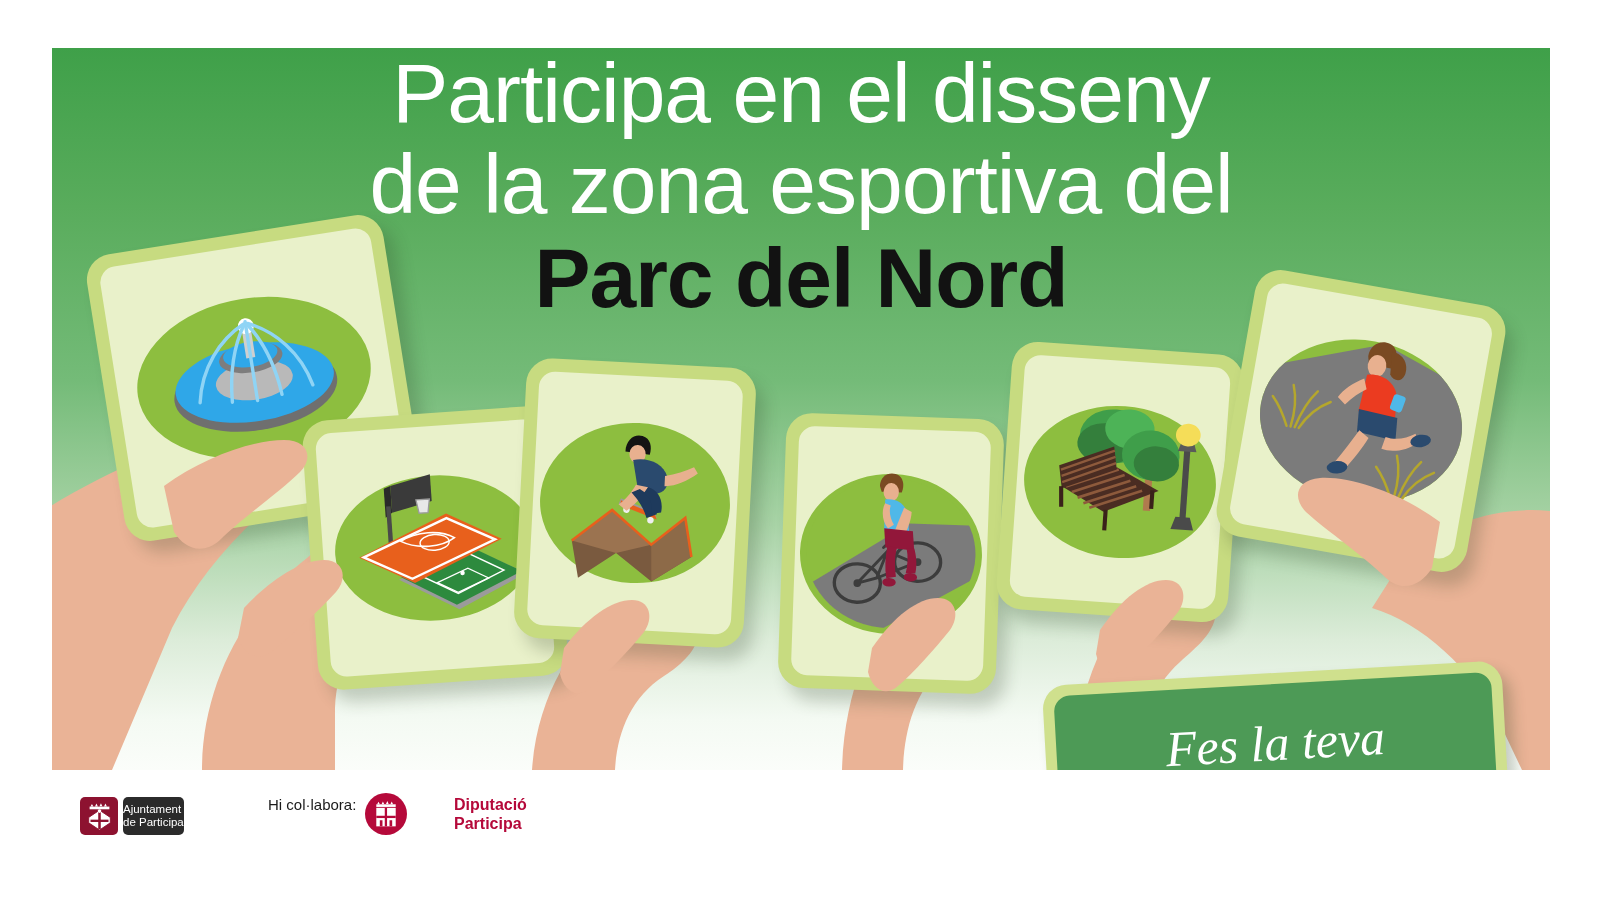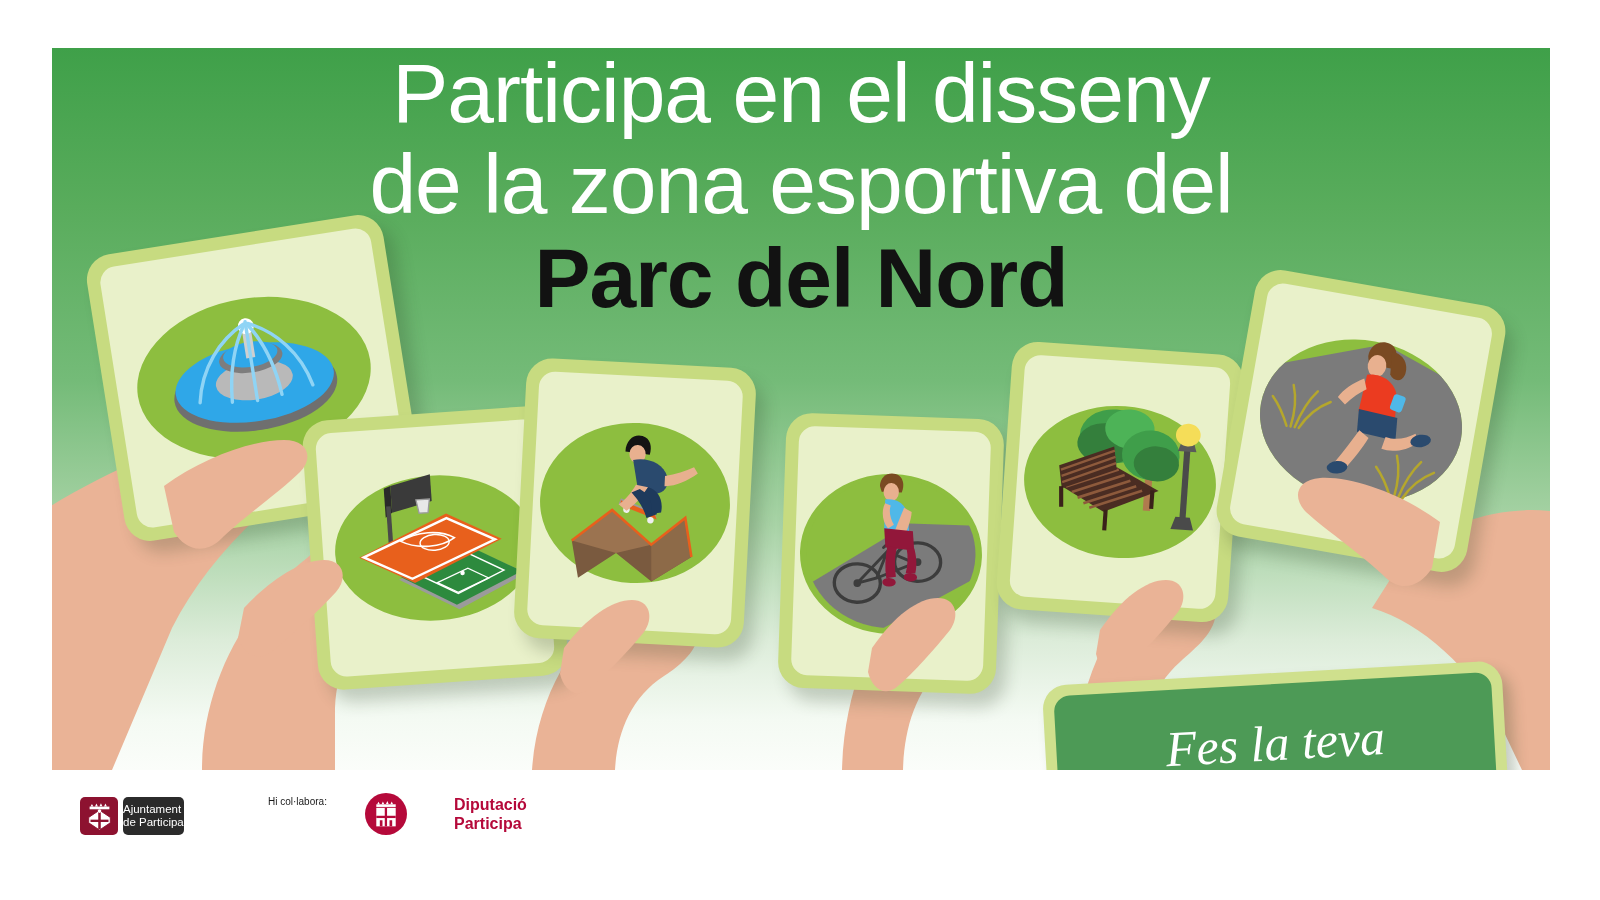--- a/index.html
+++ b/index.html
@@ -81,21 +81,21 @@
   .aj-shield{
     width:38px;height:38px;background:#8d1230;border-radius:5px;
     position:relative;display:flex;align-items:center;justify-content:center;
   }
   .aj-name{
     background:#2b2b2b;border-radius:5px;margin-left:5px;
     padding:3px 0;display:flex;flex-direction:column;justify-content:center;
   }
   .aj-name span{color:#fff;font-size:11.5px;line-height:13.5px;font-family:"Liberation Sans",sans-serif;}
 
-  .collab{position:absolute;left:268px;top:796px;font-size:10px;color:#1a1a1a;z-index:72;font-family:"Liberation Sans",sans-serif;}
+  .collab{position:absolute;left:268px;top:796px;font-size:15px;color:#1a1a1a;z-index:72;font-family:"Liberation Sans",sans-serif;}
   .logo-dip{position:absolute;left:365px;top:793px;display:flex;align-items:center;z-index:72;gap:36px;}
   .dip-circle{width:42px;height:42px;border-radius:50%;background:#b5093a;position:relative;display:flex;align-items:center;justify-content:center;}
   .dip-text{margin-left:11px;color:#b5093a;font-weight:700;font-size:16px;line-height:19px;font-family:"Liberation Sans",sans-serif;}
 </style>
 </head>
 <body>
 
 <div id="stage">
 
   <div class="banner">

